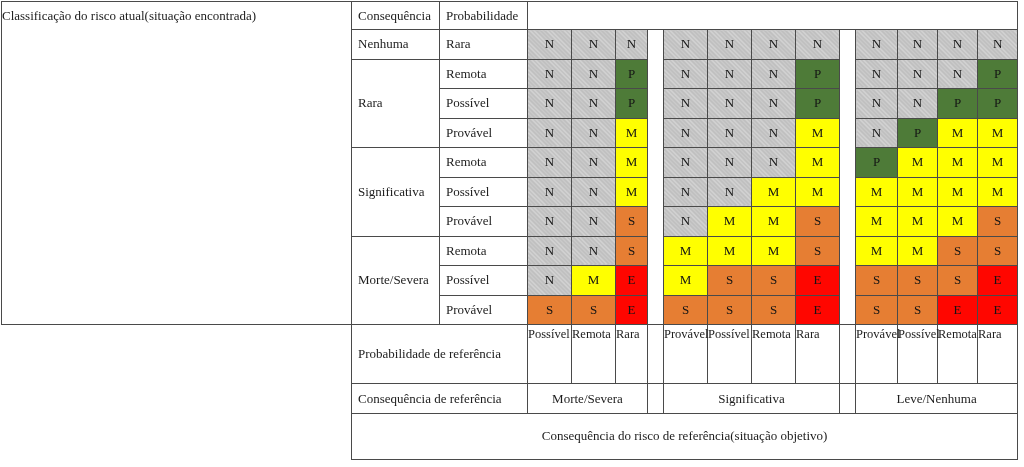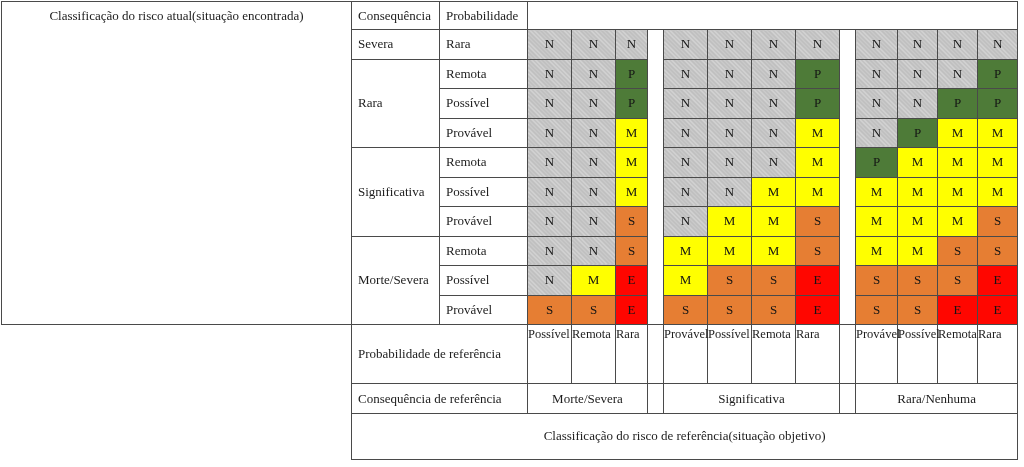--- a/index.html
+++ b/index.html
@@ -13,21 +13,21 @@
   }
   td { border: 1px solid #4a4a4a; padding: 0; vertical-align: middle; }
   td.void { border: none; background: #fff; }
   td.gap  { border-top: none; border-bottom: none; background: #fff; }
   td.gapb { background: #fff; }
   tr.hrow  { height: 28px; }
   tr.mrow  { height: 29.5px; }
   tr.prow  { height: 59px; }
   tr.crow  { height: 30px; }
   tr.zrow  { height: 46px; }
-  .left-title { vertical-align: top; text-align: center; padding-top: 6px; background: #fff; margin-top: 8px; }
+  .left-title { vertical-align: top; text-align: left; padding-top: 6px; background: #fff; margin-top: 8px; }
   .hdr { padding-left: 6px; background: #fff; }
   .lbl { padding-left: 6px; background: #fff; white-space: nowrap; }
   .cell { text-align: center; color: #151515; }
   .cell.n-tex {
     background-image: repeating-linear-gradient(45deg, rgba(255,255,255,.28) 0 1px, rgba(0,0,0,0.03) 1px 3px);
   }
   .empty-top { background: #fff; }
   .plabel { vertical-align: top; padding-top: 2px; white-space: nowrap; font-size: 12.5px; background: #fff; }
   .ref-label { padding-left: 6px; background: #fff; white-space: nowrap; }
   .cref { text-align: center; background: #fff; }
@@ -59,21 +59,21 @@
     </colgroup>
     <tbody id="tbody">
       <tr class="hrow">
         <td class="left-title" rowspan="11">Classificação do risco atual(situação encontrada)</td>
         <td class="hdr">Consequência</td>
         <td class="hdr">Probabilidade</td>
         <td class="empty-top" colspan="13"></td>
       </tr>
 
       <tr class="mrow">
-          <td class="lbl" rowspan="1">Severa</td>
+          <td class="lbl" rowspan="1">Nenhuma</td>
           <td class="lbl">Rara</td>
           <td class="cell n-tex" style="background-color: rgb(197, 197, 197);">N</td>
           <td class="cell n-tex" style="background-color: rgb(197, 197, 197);">N</td>
           <td class="cell n-tex" style="background-color: rgb(197, 197, 197);">N</td>
           <td class="gap"></td>
           <td class="cell n-tex" style="background-color: rgb(197, 197, 197);">N</td>
           <td class="cell n-tex" style="background-color: rgb(197, 197, 197);">N</td>
           <td class="cell n-tex" style="background-color: rgb(197, 197, 197);">N</td>
           <td class="cell n-tex" style="background-color: rgb(197, 197, 197);">N</td>
           <td class="gap"></td>
@@ -246,23 +246,23 @@
           <td class="plabel">Remota</td>
           <td class="plabel">Rara</td>
         </tr>
       <tr class="crow" id="row-cons-ref">
         <td class="void"></td>
         <td class="ref-label" colspan="2">Consequência de referência</td>
       <td class="cref" colspan="3">Morte/Severa</td>
           <td class="gapb"></td>
           <td class="cref" colspan="4">Significativa</td>
           <td class="gapb"></td>
-          <td class="cref" colspan="4">Rara/Nenhuma</td>
+          <td class="cref" colspan="4">Leve/Nenhuma</td>
         </tr>
       <tr class="zrow">
         <td class="void"></td>
         <td class="ref-class" colspan="15">
-          <div class="wrap">Classificação do risco de referência(situação objetivo)</div>
+          <div class="wrap">Consequência do risco de referência(situação objetivo)</div>
         </td>
       </tr>
     </tbody>
   </table>
 </div>
 
 </body></html>

